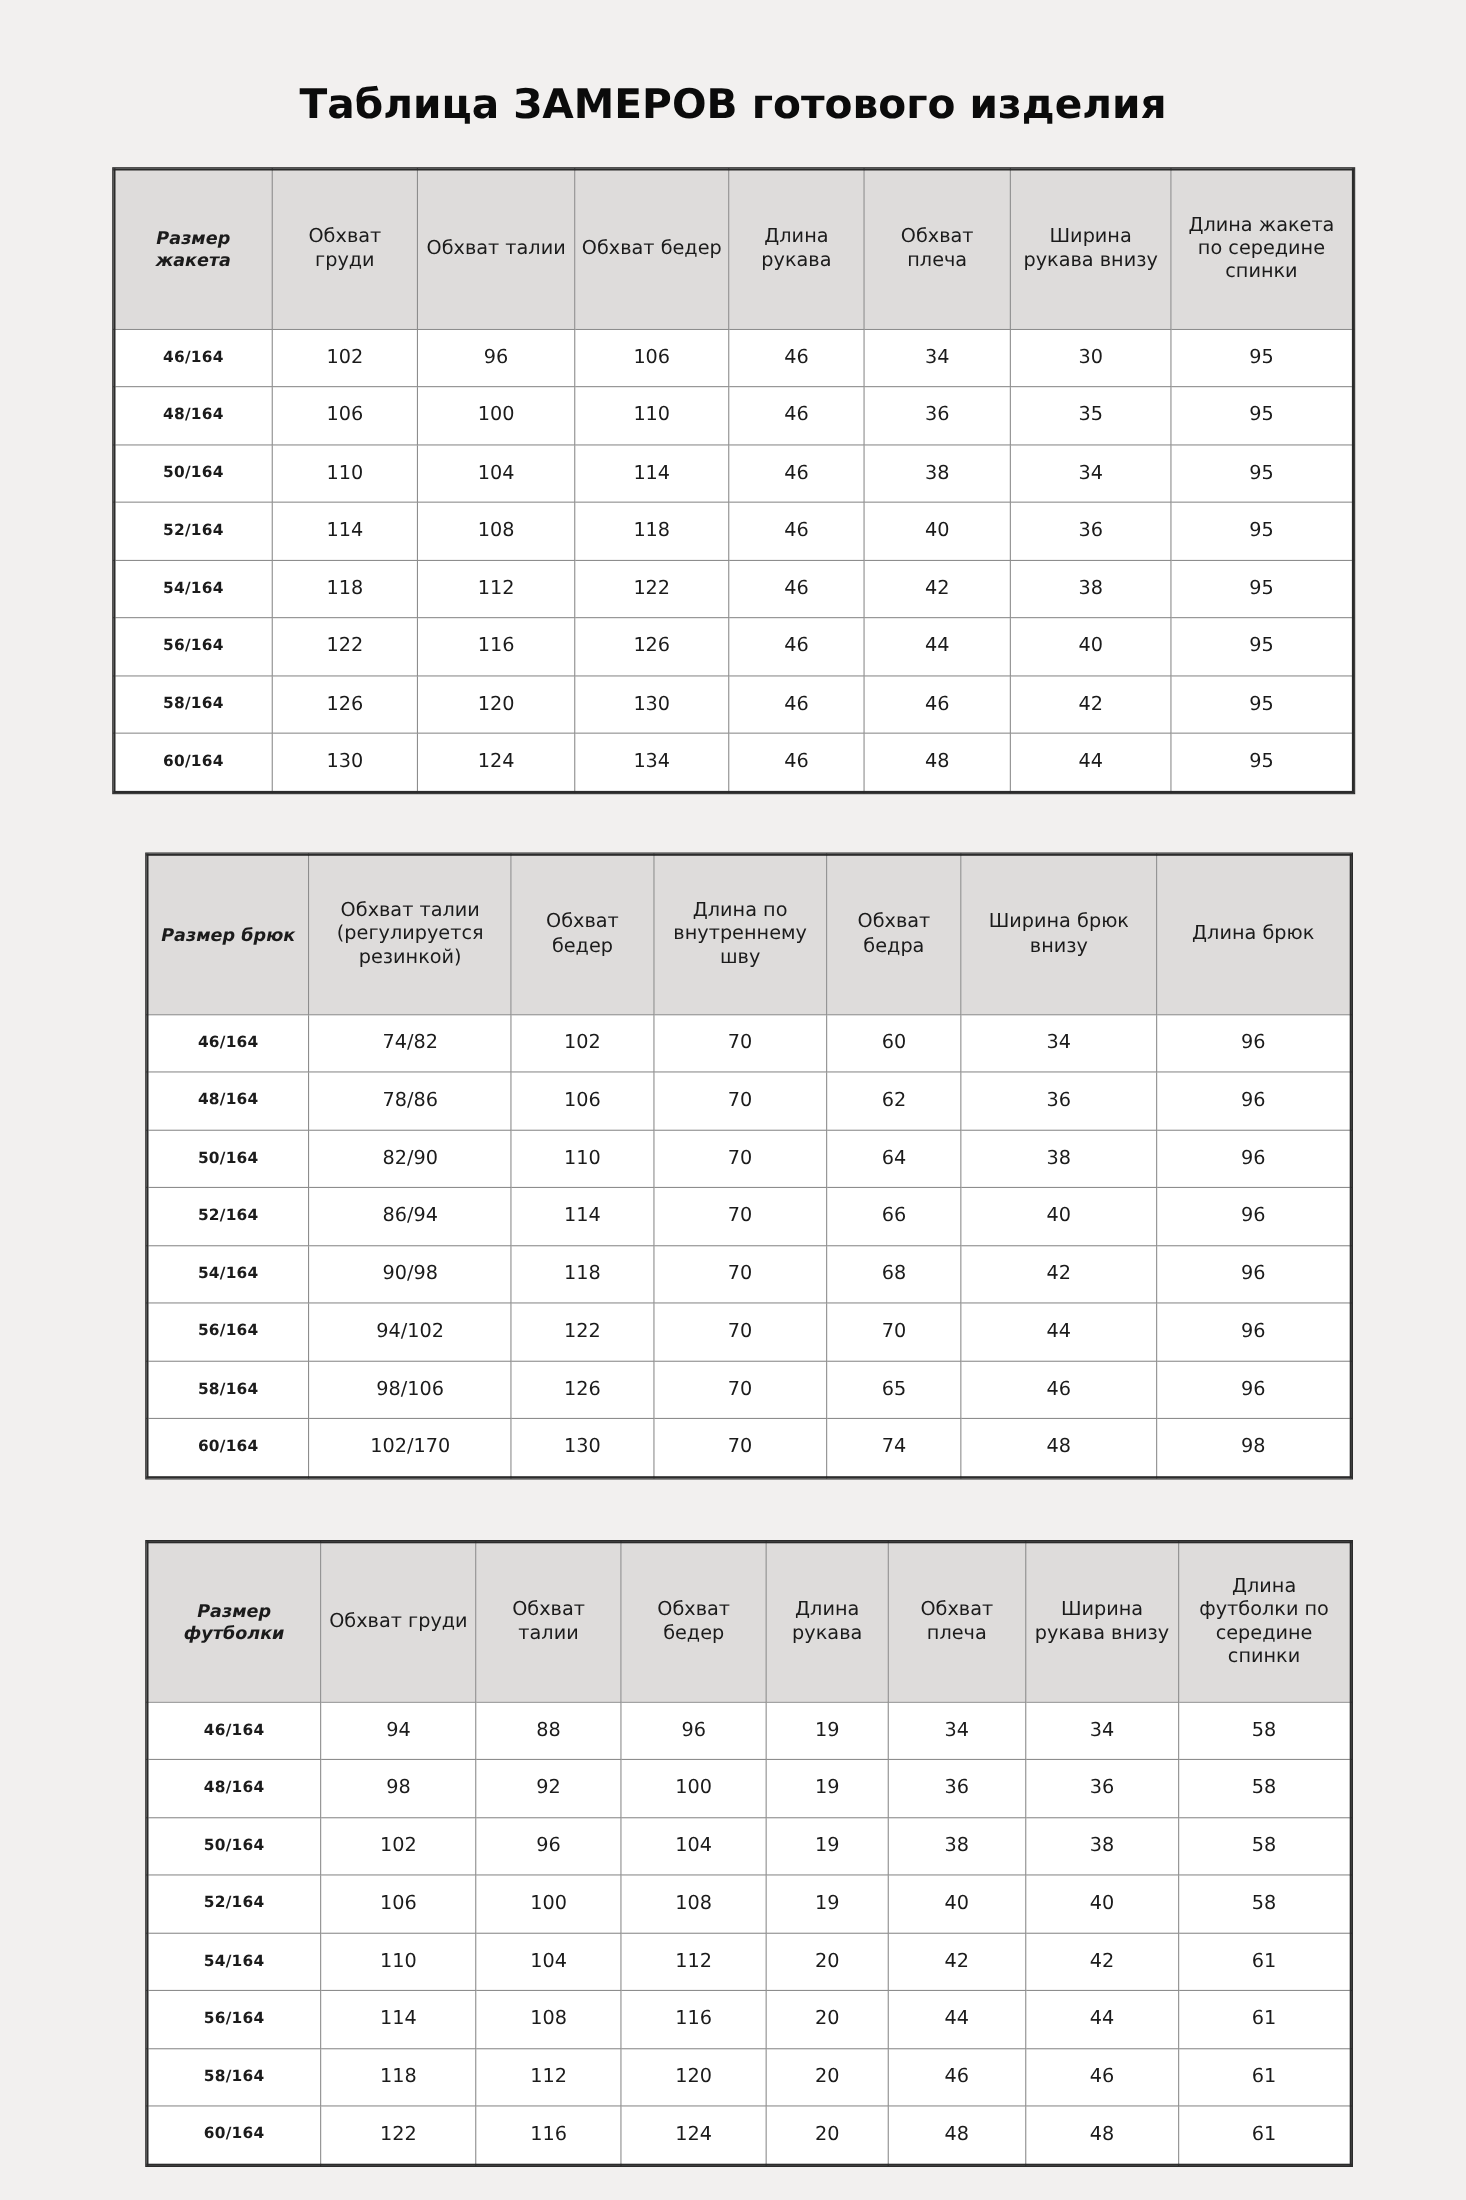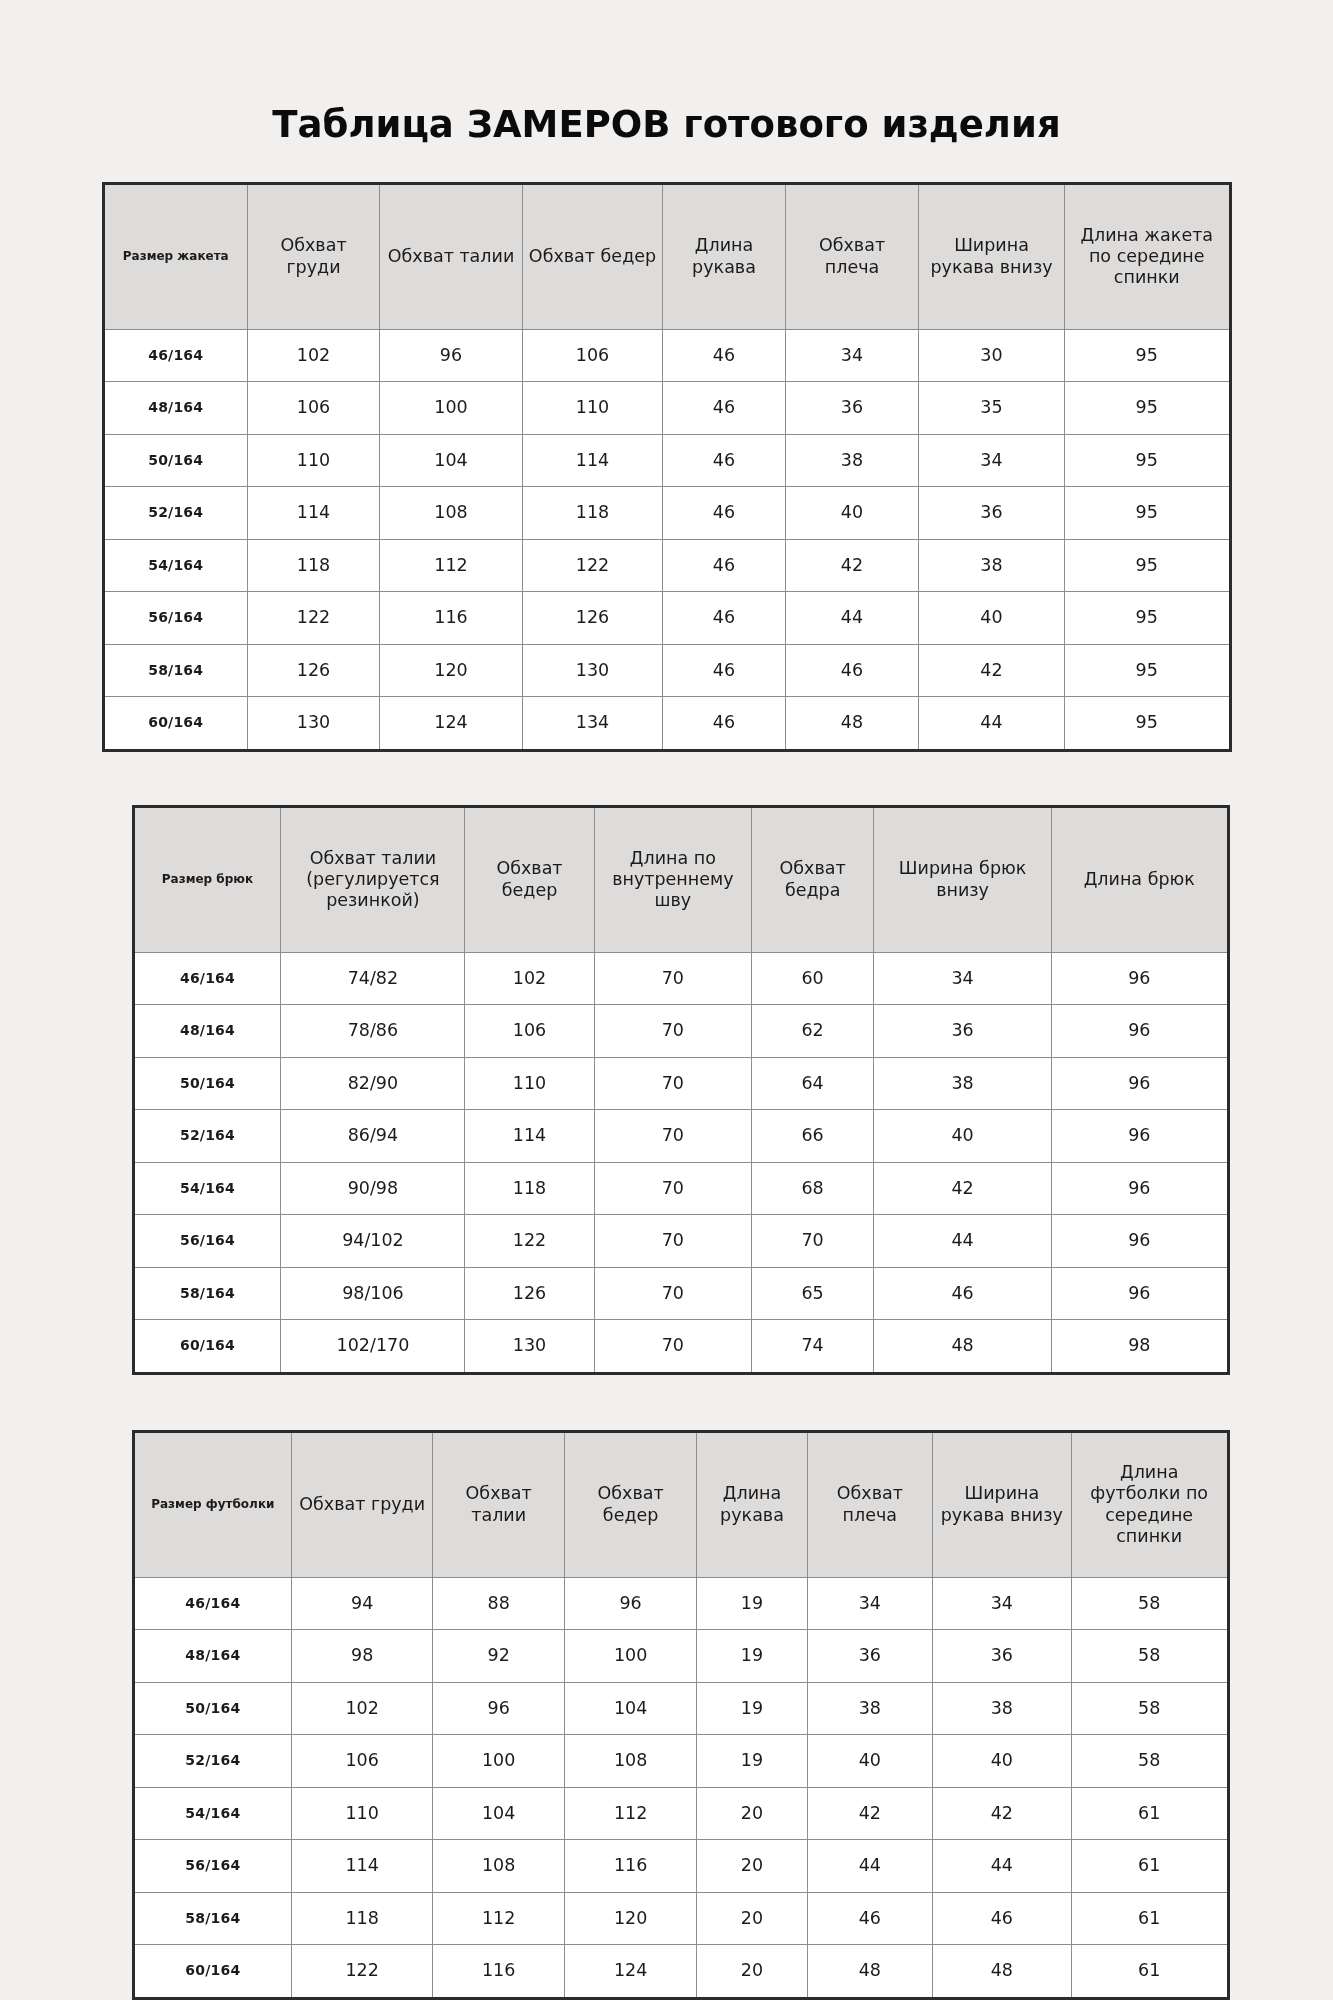--- a/index.html
+++ b/index.html
@@ -19,21 +19,21 @@
     width: 1333px;
     height: 2000px;
     box-sizing: border-box;
   }
   .title {
     text-align: center;
     font-size: 37px;
     font-weight: bold;
     letter-spacing: 0px;
     margin: 0;
-    padding-top: 105px;
+    padding-top: 75px;
     line-height: 1.1;
     color: #0b0b0b;
   }
   .table-wrap {
     display: flex;
     justify-content: center;
   }
   table.meas {
     border-collapse: collapse;
     table-layout: fixed;
@@ -60,21 +60,22 @@
     height: 45.5px;
     background: #ffffff;
   }
   table.meas tbody td.size {
     font-weight: bold;
     font-size: 14px;
     letter-spacing: 0.2px;
   }
   table.meas thead th.size-head {
     font-weight: bold;
-    font-size: 12px;
+    font-size: 16px;
+    font-style: italic;
   }
   
   table.meas {
     box-shadow: 0 0 0 1px #2b2b2b;
   }
 
   
   #t-jacket { width: 1096px; margin-top: 37px; }
   #t-jacket col.c0 { width: 144px; }
   #t-jacket col.c1 { width: 132px; }

